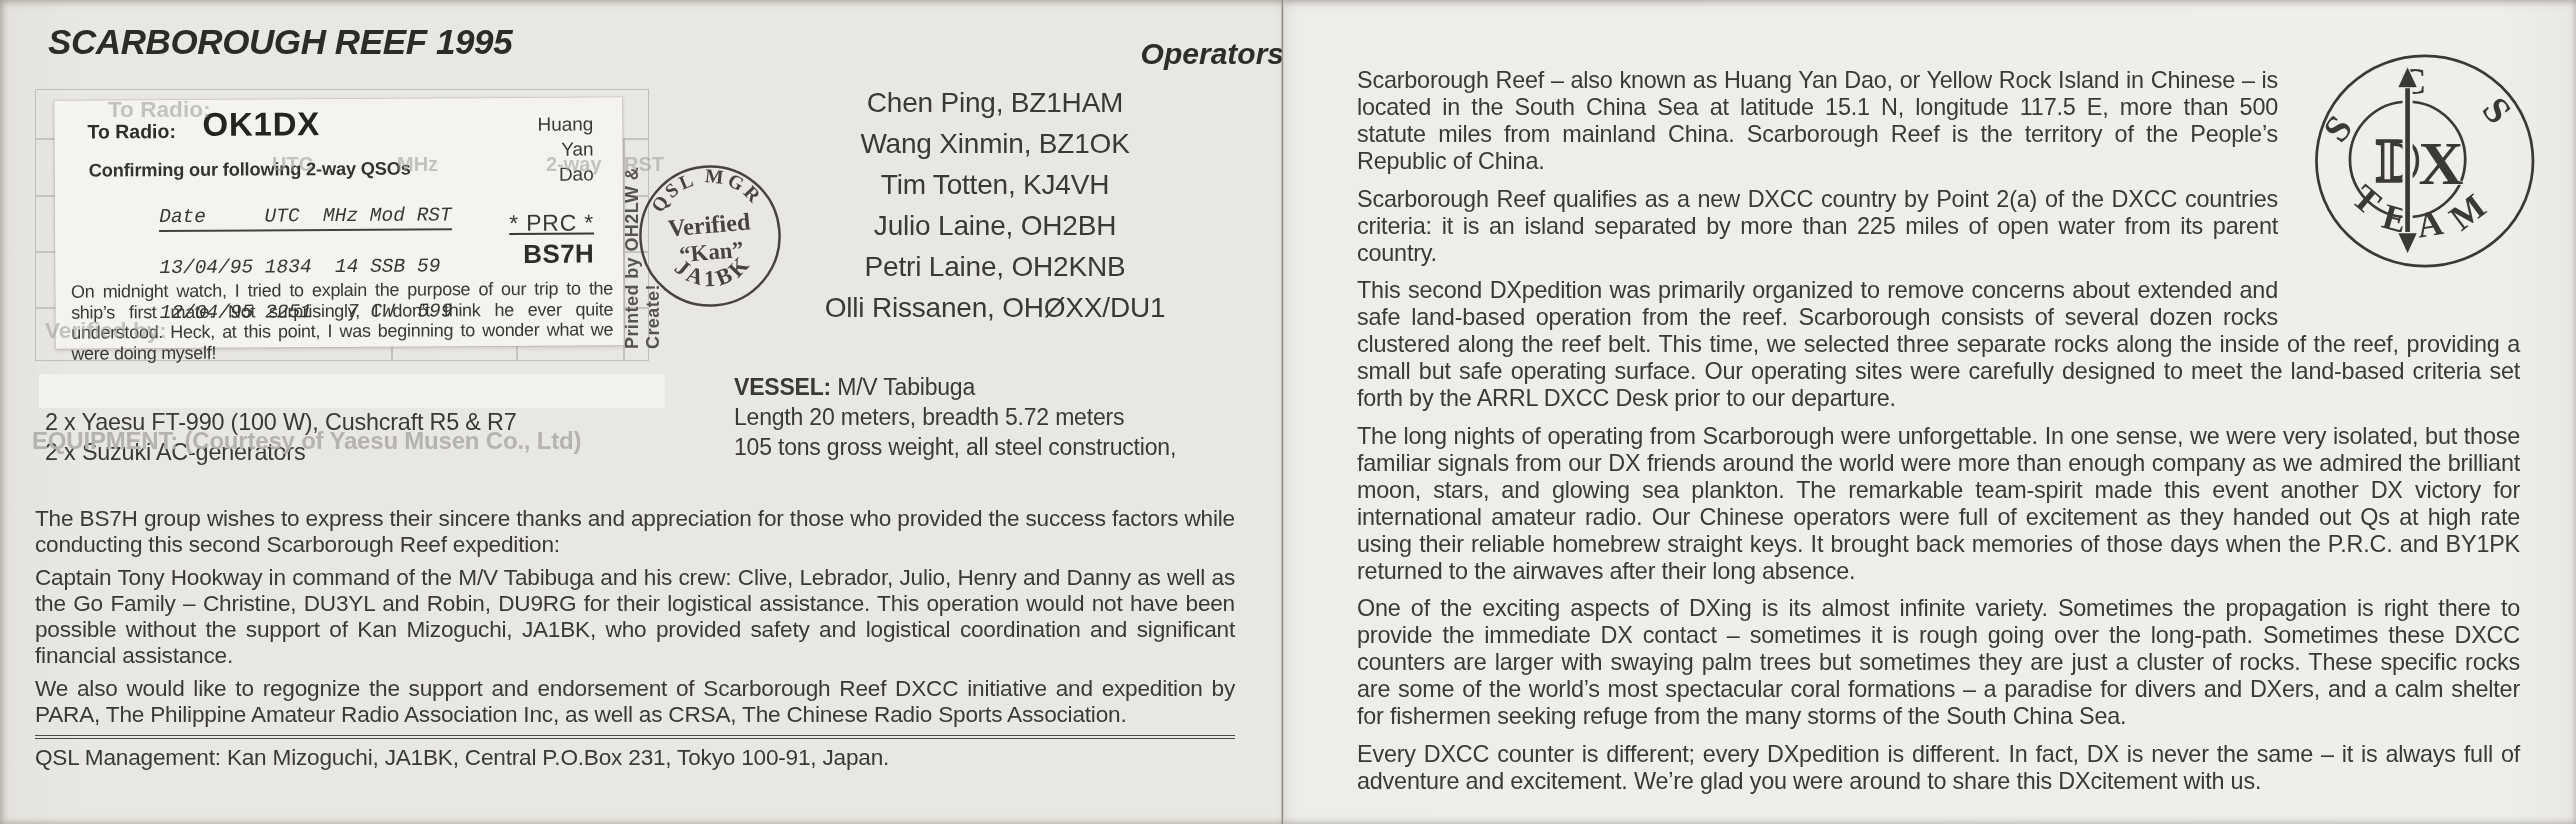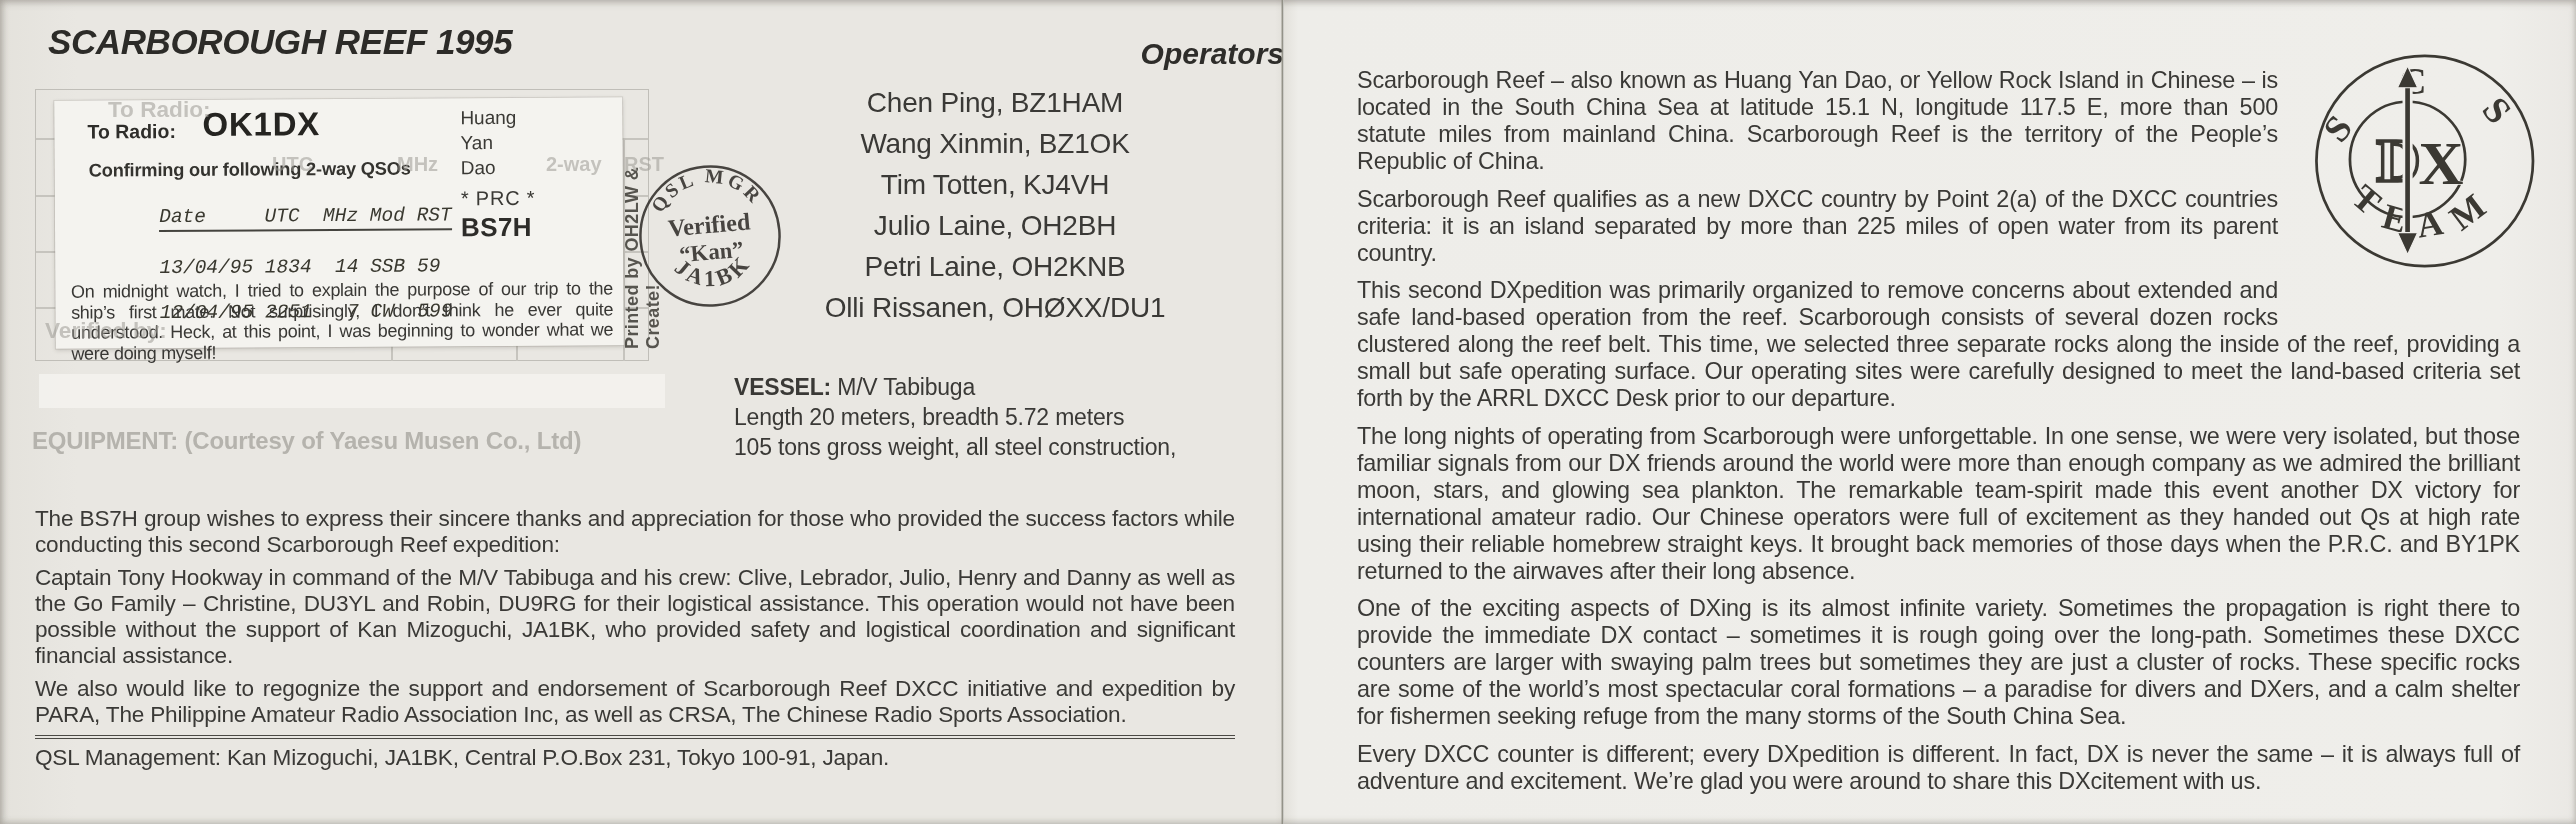--- a/index.html
+++ b/index.html
@@ -25,23 +25,23 @@
 
   .sticker { position:absolute; left:55px; top:99px; width:568px; height:248px; z-index:3;
              background:#f4f3ef; transform:rotate(-.35deg);
              box-shadow:0 1.6px 4.7px rgba(70,65,55,.22), 0 0 0 0.8px rgba(160,156,148,.35); }
   .s-toradio { position:absolute; left:33px; top:20px; font-size:19.5px; font-weight:bold; color:#2e2d2a; }
   .s-callsign { position:absolute; left:148px; top:6.2px; font-size:33px; font-weight:bold; letter-spacing:0.8px; color:#252421; }
   .s-confirm { position:absolute; left:34px; top:59px; font-size:18.3px; font-weight:600; color:#34332f; letter-spacing:-0.2px; }
   .s-table { position:absolute; left:34px; top:83px; font-family:"Liberation Mono", monospace;
              font-style:italic; font-size:19.5px; line-height:22.6px; color:#39382f; white-space:pre; }
   .s-table .hdr { display:inline-block; border-bottom:2px solid #44433e; padding-bottom:1.6px; margin-bottom:2.3px; }
-  .s-island { position:absolute; left:406px; top:7px; width:133px; text-align:left; color:#3a3935; }
+  .s-island { position:absolute; left:406px; top:14px; width:133px; text-align:right; color:#3a3935; }
   .s-island .nm { font-size:19px; line-height:25px; }
-  .s-prc { font-size:20px; margin-top:7px; letter-spacing:0.8px; }
+  .s-prc { font-size:23px; margin-top:23px; letter-spacing:0.8px;text-decoration:underline; }
   .s-bs7h { font-size:26px; font-weight:bold; margin-top:2.3px; letter-spacing:0.4px; color:#2d2c29; }
   .s-note { position:absolute; left:15.6px; top:181px; width:542px; font-size:18px; line-height:20.7px;
             text-align:justify; color:#393835; letter-spacing:-0.3px; }
 
   .printed-by { position:absolute; left:622px; top:101px; height:248px; z-index:2;
                 writing-mode:vertical-rl; transform:rotate(180deg);
                 font-size:18px; font-weight:bold; color:#56544e; letter-spacing:0.4px; }
 
   .stamp { position:absolute; left:635px; top:161px; z-index:6; transform:rotate(-5deg); opacity:.92; }
 
@@ -127,20 +127,24 @@
     </text>
     <text x="96" y="92" text-anchor="middle" font-family="Liberation Serif, serif" font-size="31" font-weight="bold" fill="#3a3733">Verified</text>
     <text x="96" y="126" text-anchor="middle" font-family="Liberation Serif, serif" font-size="29" font-weight="bold" fill="#3a3733">“Kan”</text>
     <text font-family="Liberation Serif, serif" font-size="29" font-weight="bold" fill="#3a3733" letter-spacing="5">
       <textPath href="#st-bot" startOffset="50%" text-anchor="middle">JA1BK</textPath>
     </text>
   </svg>
 
   <div class="ghost-band"></div>
   <div class="ghost-equip">EQUIPMENT: (Courtesy of Yaesu Musen Co., Ltd)</div>
+  <div class="equip">
+    <div>2 x Yaesu FT-990 (100 W), Cushcraft R5 &amp; R7</div>
+    <div>2 x Suzuki AC-generators</div>
+  </div>
 
   <div class="operators">
     <div class="hd">Operators</div>
     <div class="nm">Chen Ping, BZ1HAM</div>
     <div class="nm">Wang Xinmin, BZ1OK</div>
     <div class="nm">Tim Totten, KJ4VH</div>
     <div class="nm">Julio Laine, OH2BH</div>
     <div class="nm">Petri Laine,  OH2KNB</div>
     <div class="nm">Olli Rissanen, OHØXX/DU1</div>
   </div>

